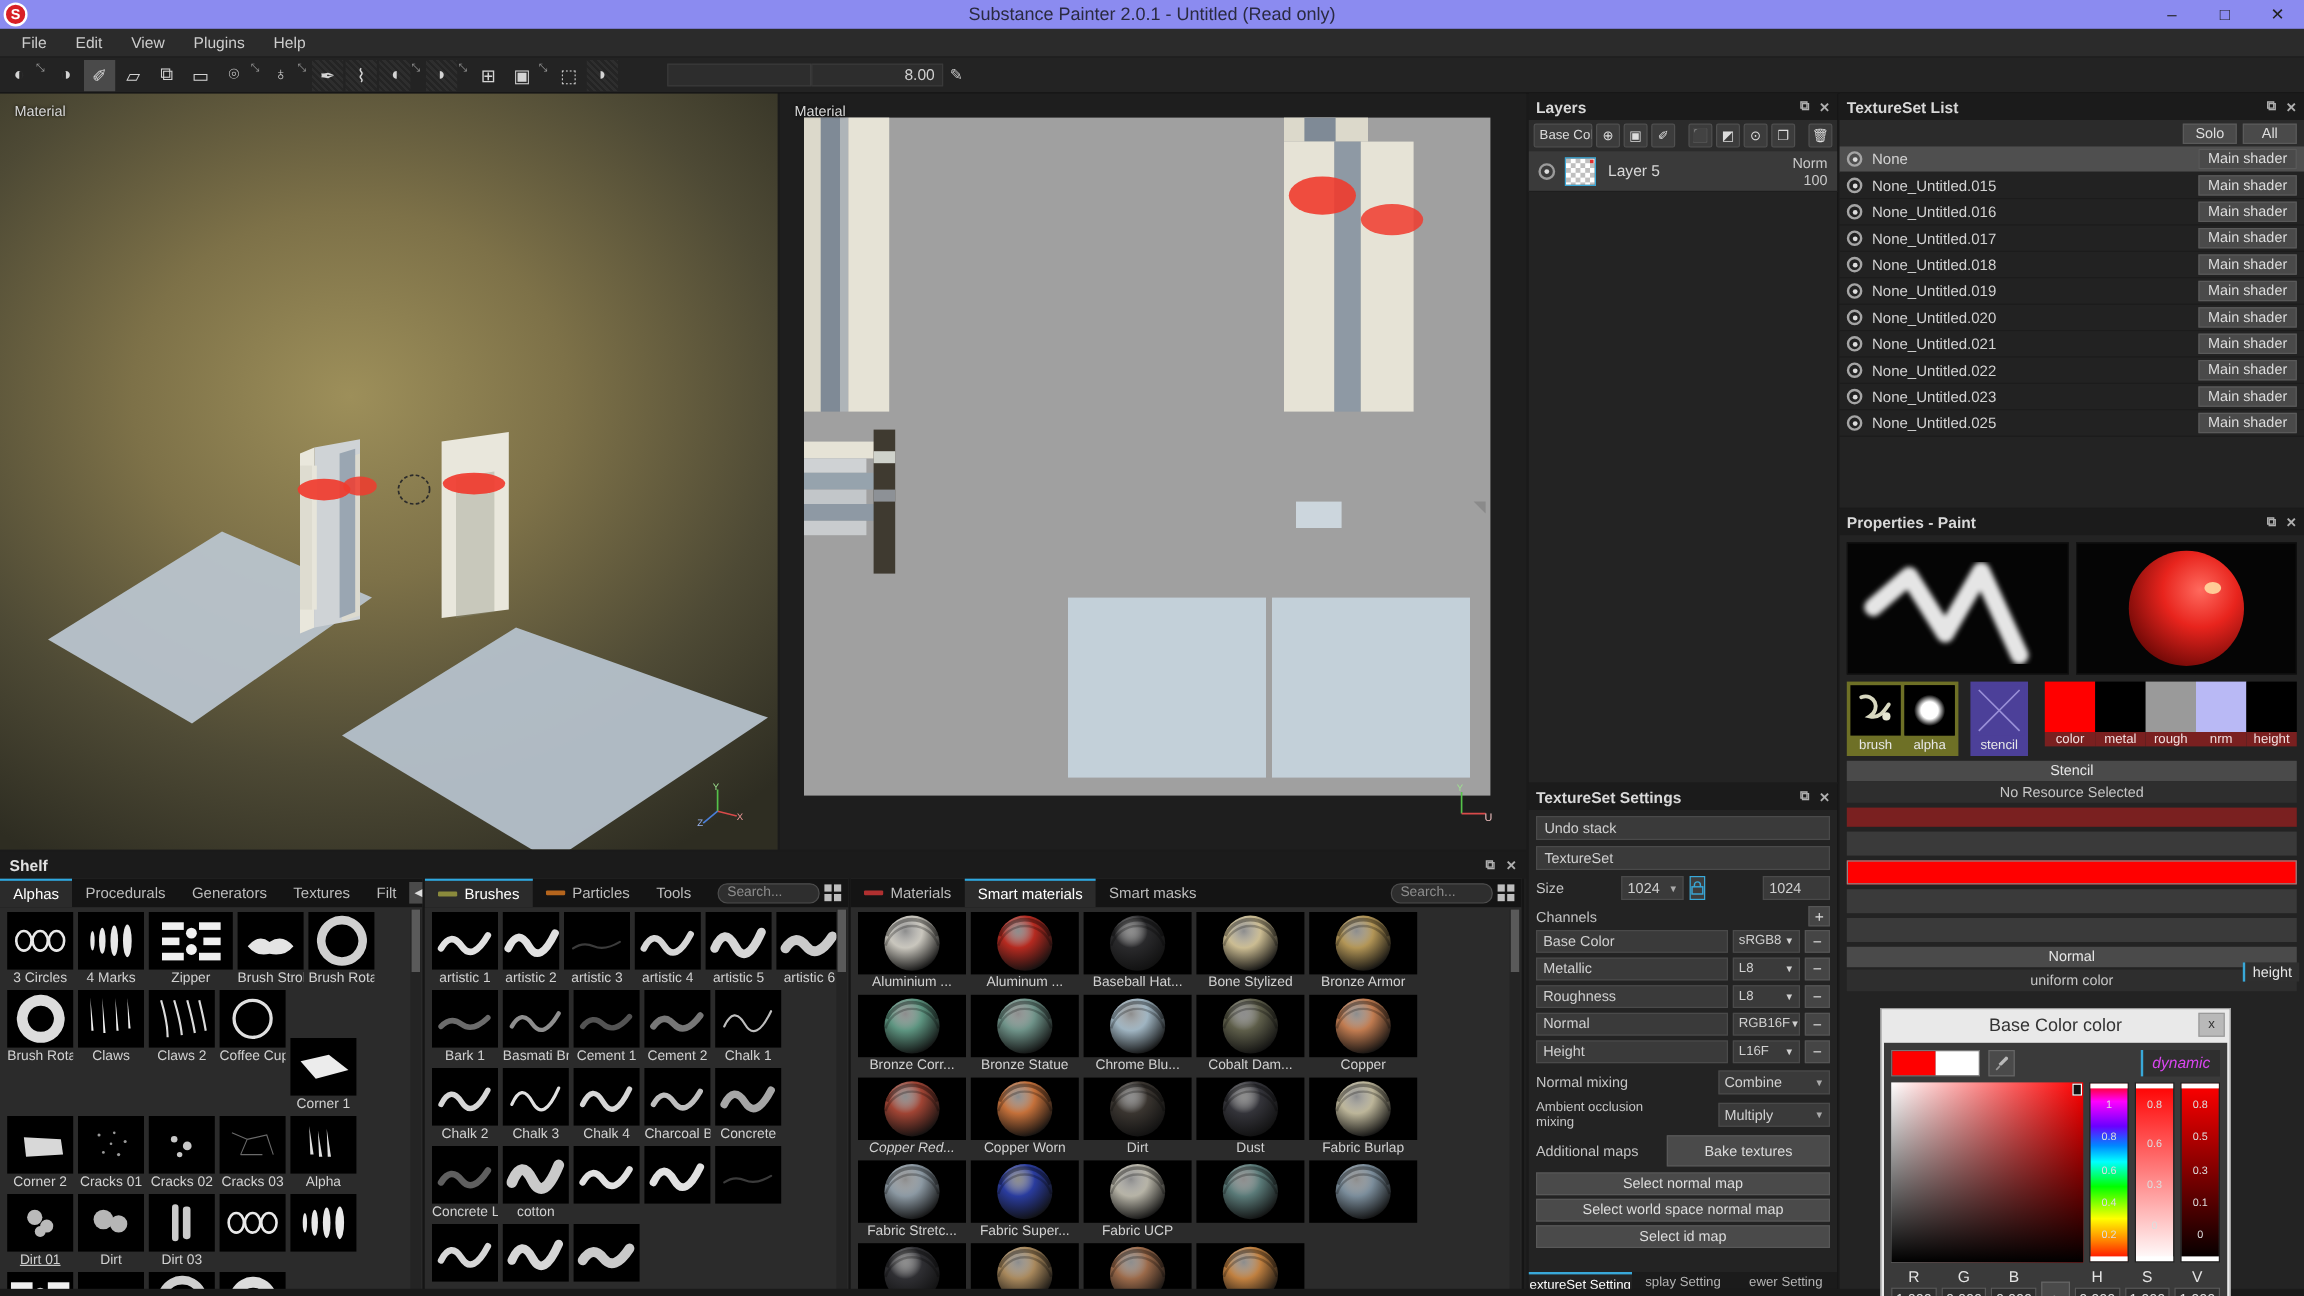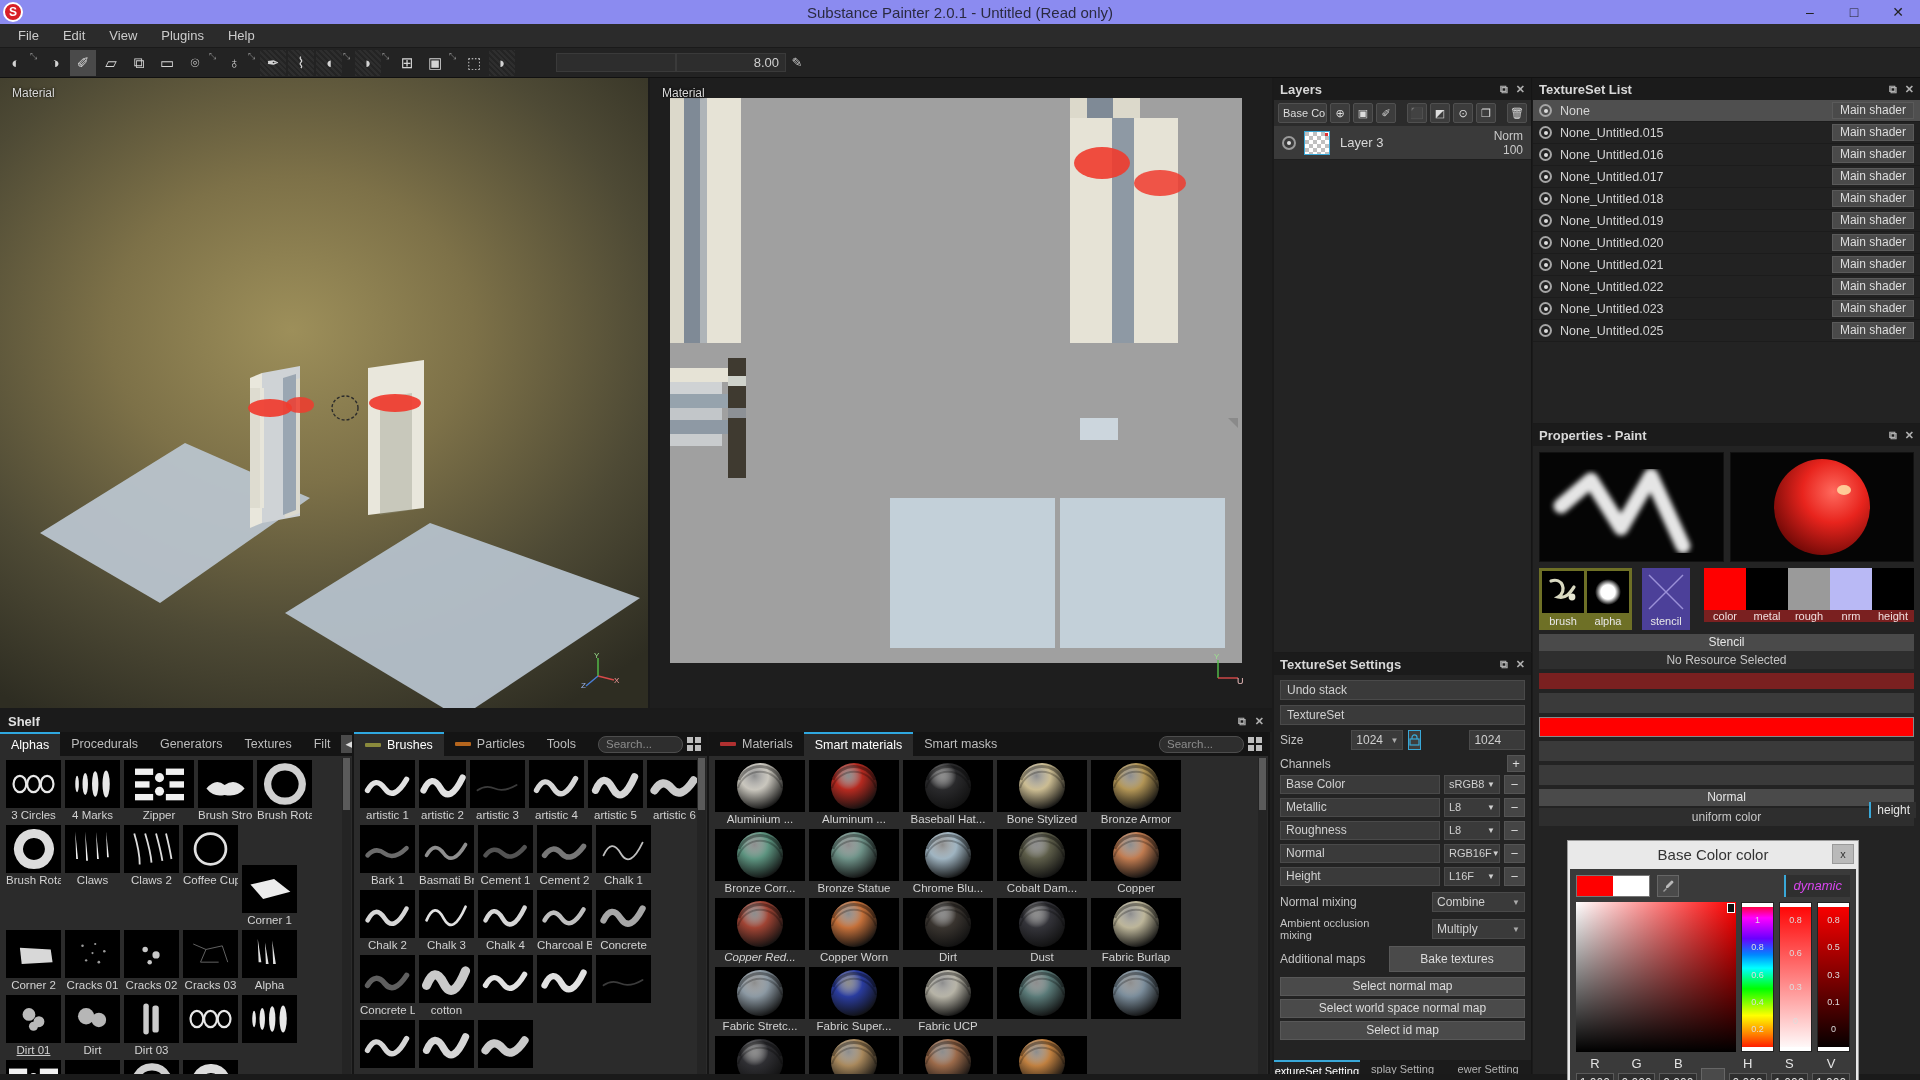--- a/index.html
+++ b/index.html
@@ -1242,21 +1242,21 @@
             <div class="lt-gap"></div>
             <div class="lt-btn">🗑</div>
           </div>
       </div>
       <div id="layer-list">
           <div class="layer-row">
             <div class="layer-eye"></div>
             <div class="layer-thumb">
               <i class="dot"></i>
             </div>
-            <div class="layer-name">Layer 3</div>
+            <div class="layer-name">Layer 5</div>
             <div class="layer-right">
               <div>Norm</div>
               <div>100</div>
             </div>
           </div>
         </div>
     </div>
 
     <div id="tss">
       <div class="panel-head">
@@ -1363,20 +1363,24 @@
         </div>
     </div>
 
     <div id="tsl">
       <div class="panel-head">
         <span>TextureSet List</span>
         <span class="ctrls">
           <span>⧉</span>
           <span>✕</span>
         </span>
+      </div>
+      <div id="tsl-toolbar">
+        <div class="sbtn">Solo</div>
+        <div class="sbtn">All</div>
       </div>
       <div id="tsl-rows">
           <div class="ts-row sel">
             <div class="ts-radio"></div>
             <div class="ts-name">None</div>
             <div class="ts-shader">Main shader</div>
           </div>
           <div class="ts-row">
             <div class="ts-radio"></div>
             <div class="ts-name">None_Untitled.015</div>

